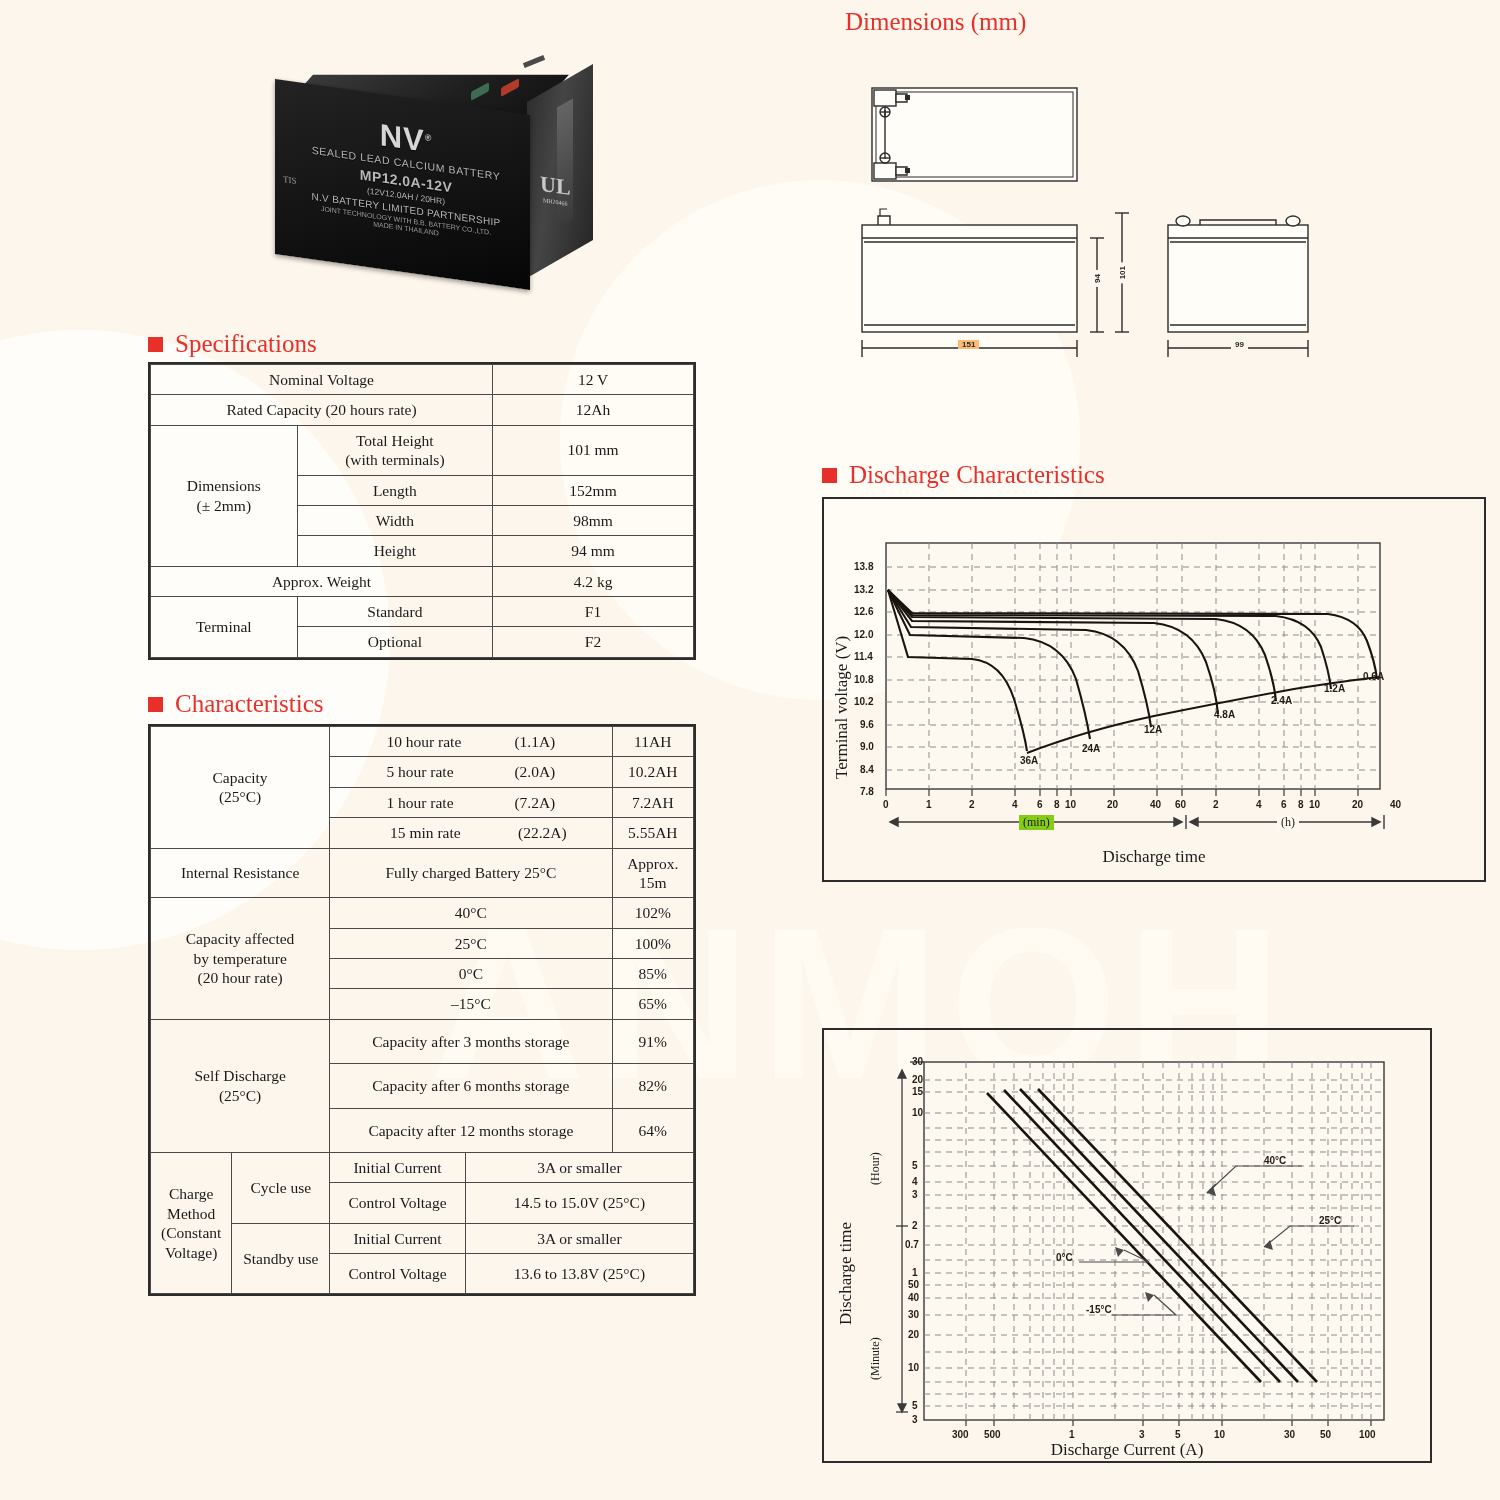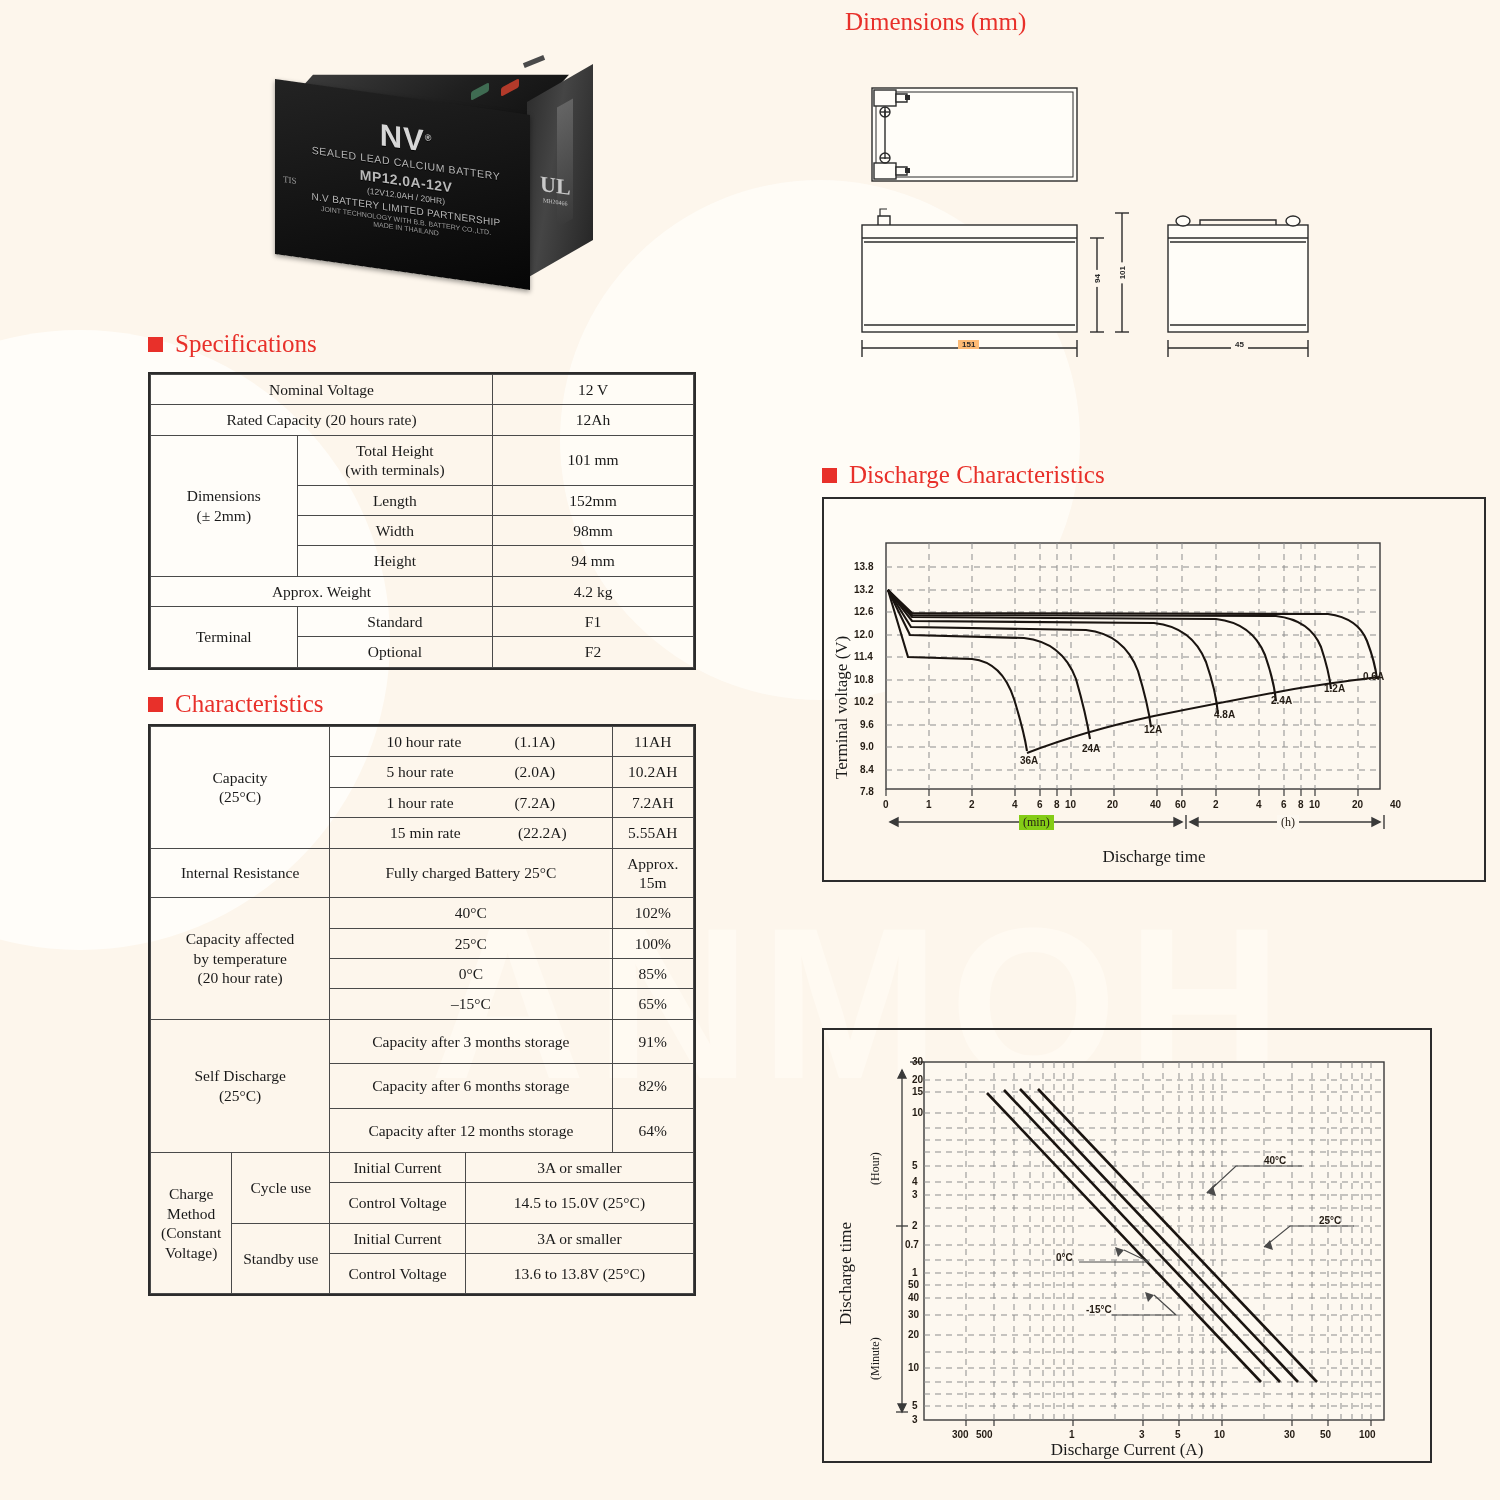--- a/index.html
+++ b/index.html
@@ -211,21 +211,21 @@
         </div>
       </div>
     </div>
 
     <div style="position:absolute; left:148px; top:330px; width:548px;">
       <div class="sec-head">
         <span class="bullet"></span>
         <span>Specifications</span>
       </div>
 
-      <div class="tbl-outer" style="margin-top:14px;font-family:Liberation Serif, serif;">
+      <div class="tbl-outer" style="margin-top:4px;font-family:Liberation Serif, serif;">
         <table class="spec">
           <tbody>
               <tr>
             <td colspan="2" style="width:63%;">Nominal Voltage</td>
             <td>12 V</td>
           </tr>
           <tr>
             <td colspan="2">Rated Capacity (20 hours rate)</td>
             <td>12Ah</td>
           </tr>
@@ -437,21 +437,21 @@
           <ellipse cx="333" cy="151" rx="7" ry="5" fill="#fffdf8"></ellipse>
           <ellipse cx="443" cy="151" rx="7" ry="5" fill="#fffdf8"></ellipse>
 
           <line x1="318" y1="278" x2="458" y2="278"></line>
           <line x1="318" y1="270" x2="318" y2="287"></line>
           <line x1="458" y1="270" x2="458" y2="287"></line>
         </g>
       </svg>
 
       <div class="dim-lbl" style="left:108px; top:270px; background:#fdba74; padding:0 4px;">151</div>
-      <div class="dim-lbl" style="left:381px; top:270px; background:#fdf6ec; padding:0 4px;">45</div>
+      <div class="dim-lbl" style="left:381px; top:270px; background:#fdf6ec; padding:0 4px;">99</div>
       <div class="dim-lbl rot" style="left:243px; top:200px; background:#fdf6ec; padding:4px 0;">94</div>
       <div class="dim-lbl rot" style="left:268px; top:192px; background:#fdf6ec; padding:4px 0;">101</div>
     </div>
 
     <div style="position:absolute; left:62px; top:461px; width:664px;">
       <div class="sec-head">
         <span class="bullet"></span>
         <span>Discharge Characteristics</span>
       </div>
 
@@ -715,21 +715,21 @@
 
         <div class="tick-lbl" style="left:84px; top:249px;">50</div>
         <div class="tick-lbl" style="left:84px; top:262px;">40</div>
         <div class="tick-lbl" style="left:84px; top:279px;">30</div>
         <div class="tick-lbl" style="left:84px; top:299px;">20</div>
         <div class="tick-lbl" style="left:84px; top:332px;">10</div>
         <div class="tick-lbl" style="left:88px; top:370px;">5</div>
         <div class="tick-lbl" style="left:88px; top:384px;">3</div>
 
         <div class="tick-lbl" style="left:128px; top:399px;">300</div>
-        <div class="tick-lbl" style="left:152px; top:399px;">500</div>
+        <div class="tick-lbl" style="left:160px; top:399px;">500</div>
         <div class="tick-lbl" style="left:245px; top:399px;">1</div>
         <div class="tick-lbl" style="left:315px; top:399px;">3</div>
         <div class="tick-lbl" style="left:351px; top:399px;">5</div>
         <div class="tick-lbl" style="left:390px; top:399px;">10</div>
         <div class="tick-lbl" style="left:460px; top:399px;">30</div>
         <div class="tick-lbl" style="left:496px; top:399px;">50</div>
         <div class="tick-lbl" style="left:535px; top:399px;">100</div>
 
         <div class="curve-lbl" style="left:440px; top:125px;">40°C</div>
         <div class="curve-lbl" style="left:495px; top:185px;">25°C</div>

